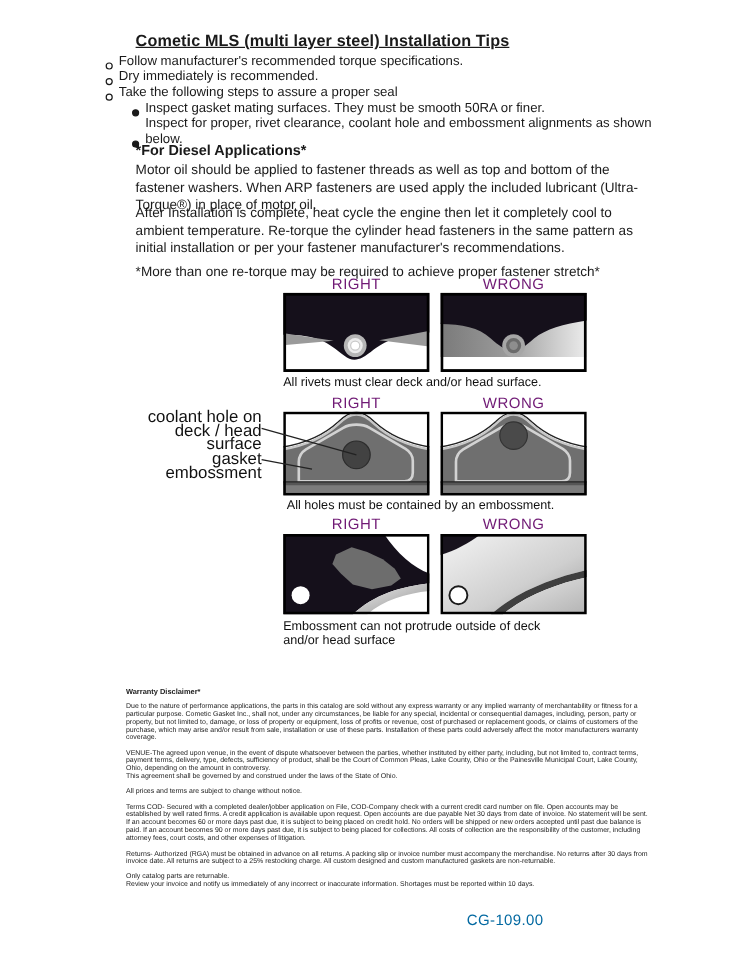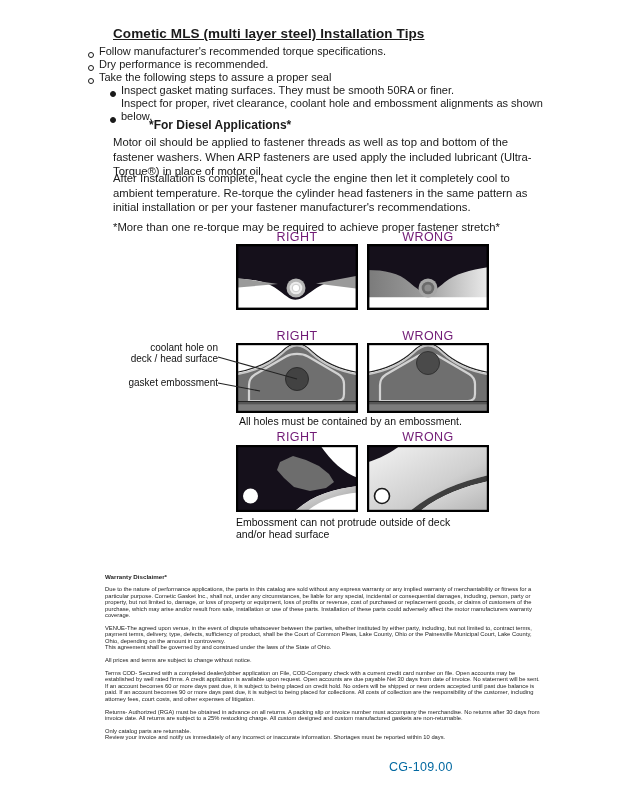--- a/index.html
+++ b/index.html
@@ -8,29 +8,29 @@
   .abs{position:absolute;}
   
   .doc-title{left:113px;top:26px;font-size:13.5px;font-weight:bold;text-decoration:underline;letter-spacing:.1px;}
   
   .bullets{left:88px;top:45px;width:470px;font-size:11px;line-height:13px;}
   .b-row{display:flex;align-items:flex-end;}
   .b-dot{width:4px;height:4px;border:1px solid #1a1a1a;border-radius:50%;margin:4px 5px 0 0;flex:0 0 auto;}
   .b-sub{margin-left:22px;}
   .b-dot.filled{background:#1a1a1a;width:4px;height:4px;border-color:#1a1a1a;}
   
-  .diesel-h{left:113px;top:118px;font-size:12px;font-weight:bold;margin-left:36px;}
+  .diesel-h{left:113px;top:118px;font-size:12px;font-weight:bold;}
   .para{left:113px;width:436px;font-size:11.3px;line-height:14.6px;}
   .p1{top:135px;}
   .p2{top:171px;}
   .note{top:220px;}
   
   .dlabel{width:122px;text-align:center;font-size:12.5px;letter-spacing:.4px;color:#701a75;}
   .dcap{font-size:10.5px;color:#111;white-space:pre-line;line-height:12px;}
-  .callout{font-size:10px;line-height:11px;text-align:right;color:#111;}
+  .callout{font-size:14px;line-height:11px;text-align:right;color:#111;}
   .dbox{position:absolute;}
   svg{display:block;}
   
   .legal{left:105px;top:574px;width:438px;font-size:5.8px;line-height:6.4px;color:#222;}
   .legal h4{margin:0 0 6px 0;font-size:6.2px;}
   .legal p{margin:0 0 6.5px 0;white-space:pre-line;}
   .code{left:389px;top:760px;font-size:12.5px;color:#0369a1;letter-spacing:.3px;}
 </style>
 </head>
 <body>
@@ -39,21 +39,21 @@
 
   <div class="abs doc-title">Cometic MLS (multi layer steel) Installation Tips</div>
 
   <div class="abs bullets">
     <div class="b-row">
       <span class="b-dot"></span>
       <span>Follow manufacturer's recommended torque specifications.</span>
     </div>
     <div class="b-row">
       <span class="b-dot"></span>
-      <span>Dry performance is recommended.</span>
+      <span>Dry immediately is recommended.</span>
     </div>
     <div class="b-row">
       <span class="b-dot"></span>
       <span>Take the following steps to assure a proper seal</span>
     </div>
     <div class="b-row b-sub">
       <span class="b-dot filled"></span>
       <span>Inspect gasket mating surfaces.  They must be smooth 50RA or finer.</span>
     </div>
     <div class="b-row b-sub">
@@ -97,20 +97,21 @@
       <path d="M0,25 L122,23 L122,53.5 L0,53.5 Z" fill="url(#g1)"></path>
       <path d="M0,0 H122 V23 C102,26 88,30 78,38 C70,45 65,48.5 61,49 C56,49 50,45 42,38 C32,29 18,26 0,26 Z" fill="#15101b"></path>
       <rect x="0" y="53.5" width="122" height="12.5" fill="#ffffff"></rect>
       <circle cx="61" cy="44" r="9.5" fill="#a6a6a6"></circle>
       <circle cx="61" cy="44" r="6.3" fill="#6b6b6b"></circle>
       <circle cx="61" cy="44" r="3.6" fill="#8e8e8e"></circle>
       <rect x="1.2" y="1.2" width="119.6" height="63.6" fill="none" stroke="#000" stroke-width="2.4"></rect>
     </svg>
   </div>
 
+  <div class="abs dcap" style="left:236px;top:313px;">All rivets must clear deck and/or head surface.</div>
 
   <div class="abs dlabel" style="left:236px;top:329px;">RIGHT</div>
   <div class="abs dlabel" style="left:367px;top:329px;">WRONG</div>
 
   <div class="abs callout" style="left:120px;top:342px;width:98px;">
     <div>coolant hole on</div>
     <div>deck / head surface</div>
   </div>
   <div class="abs callout" style="left:104px;top:377px;width:114px;">gasket embossment</div>
 

